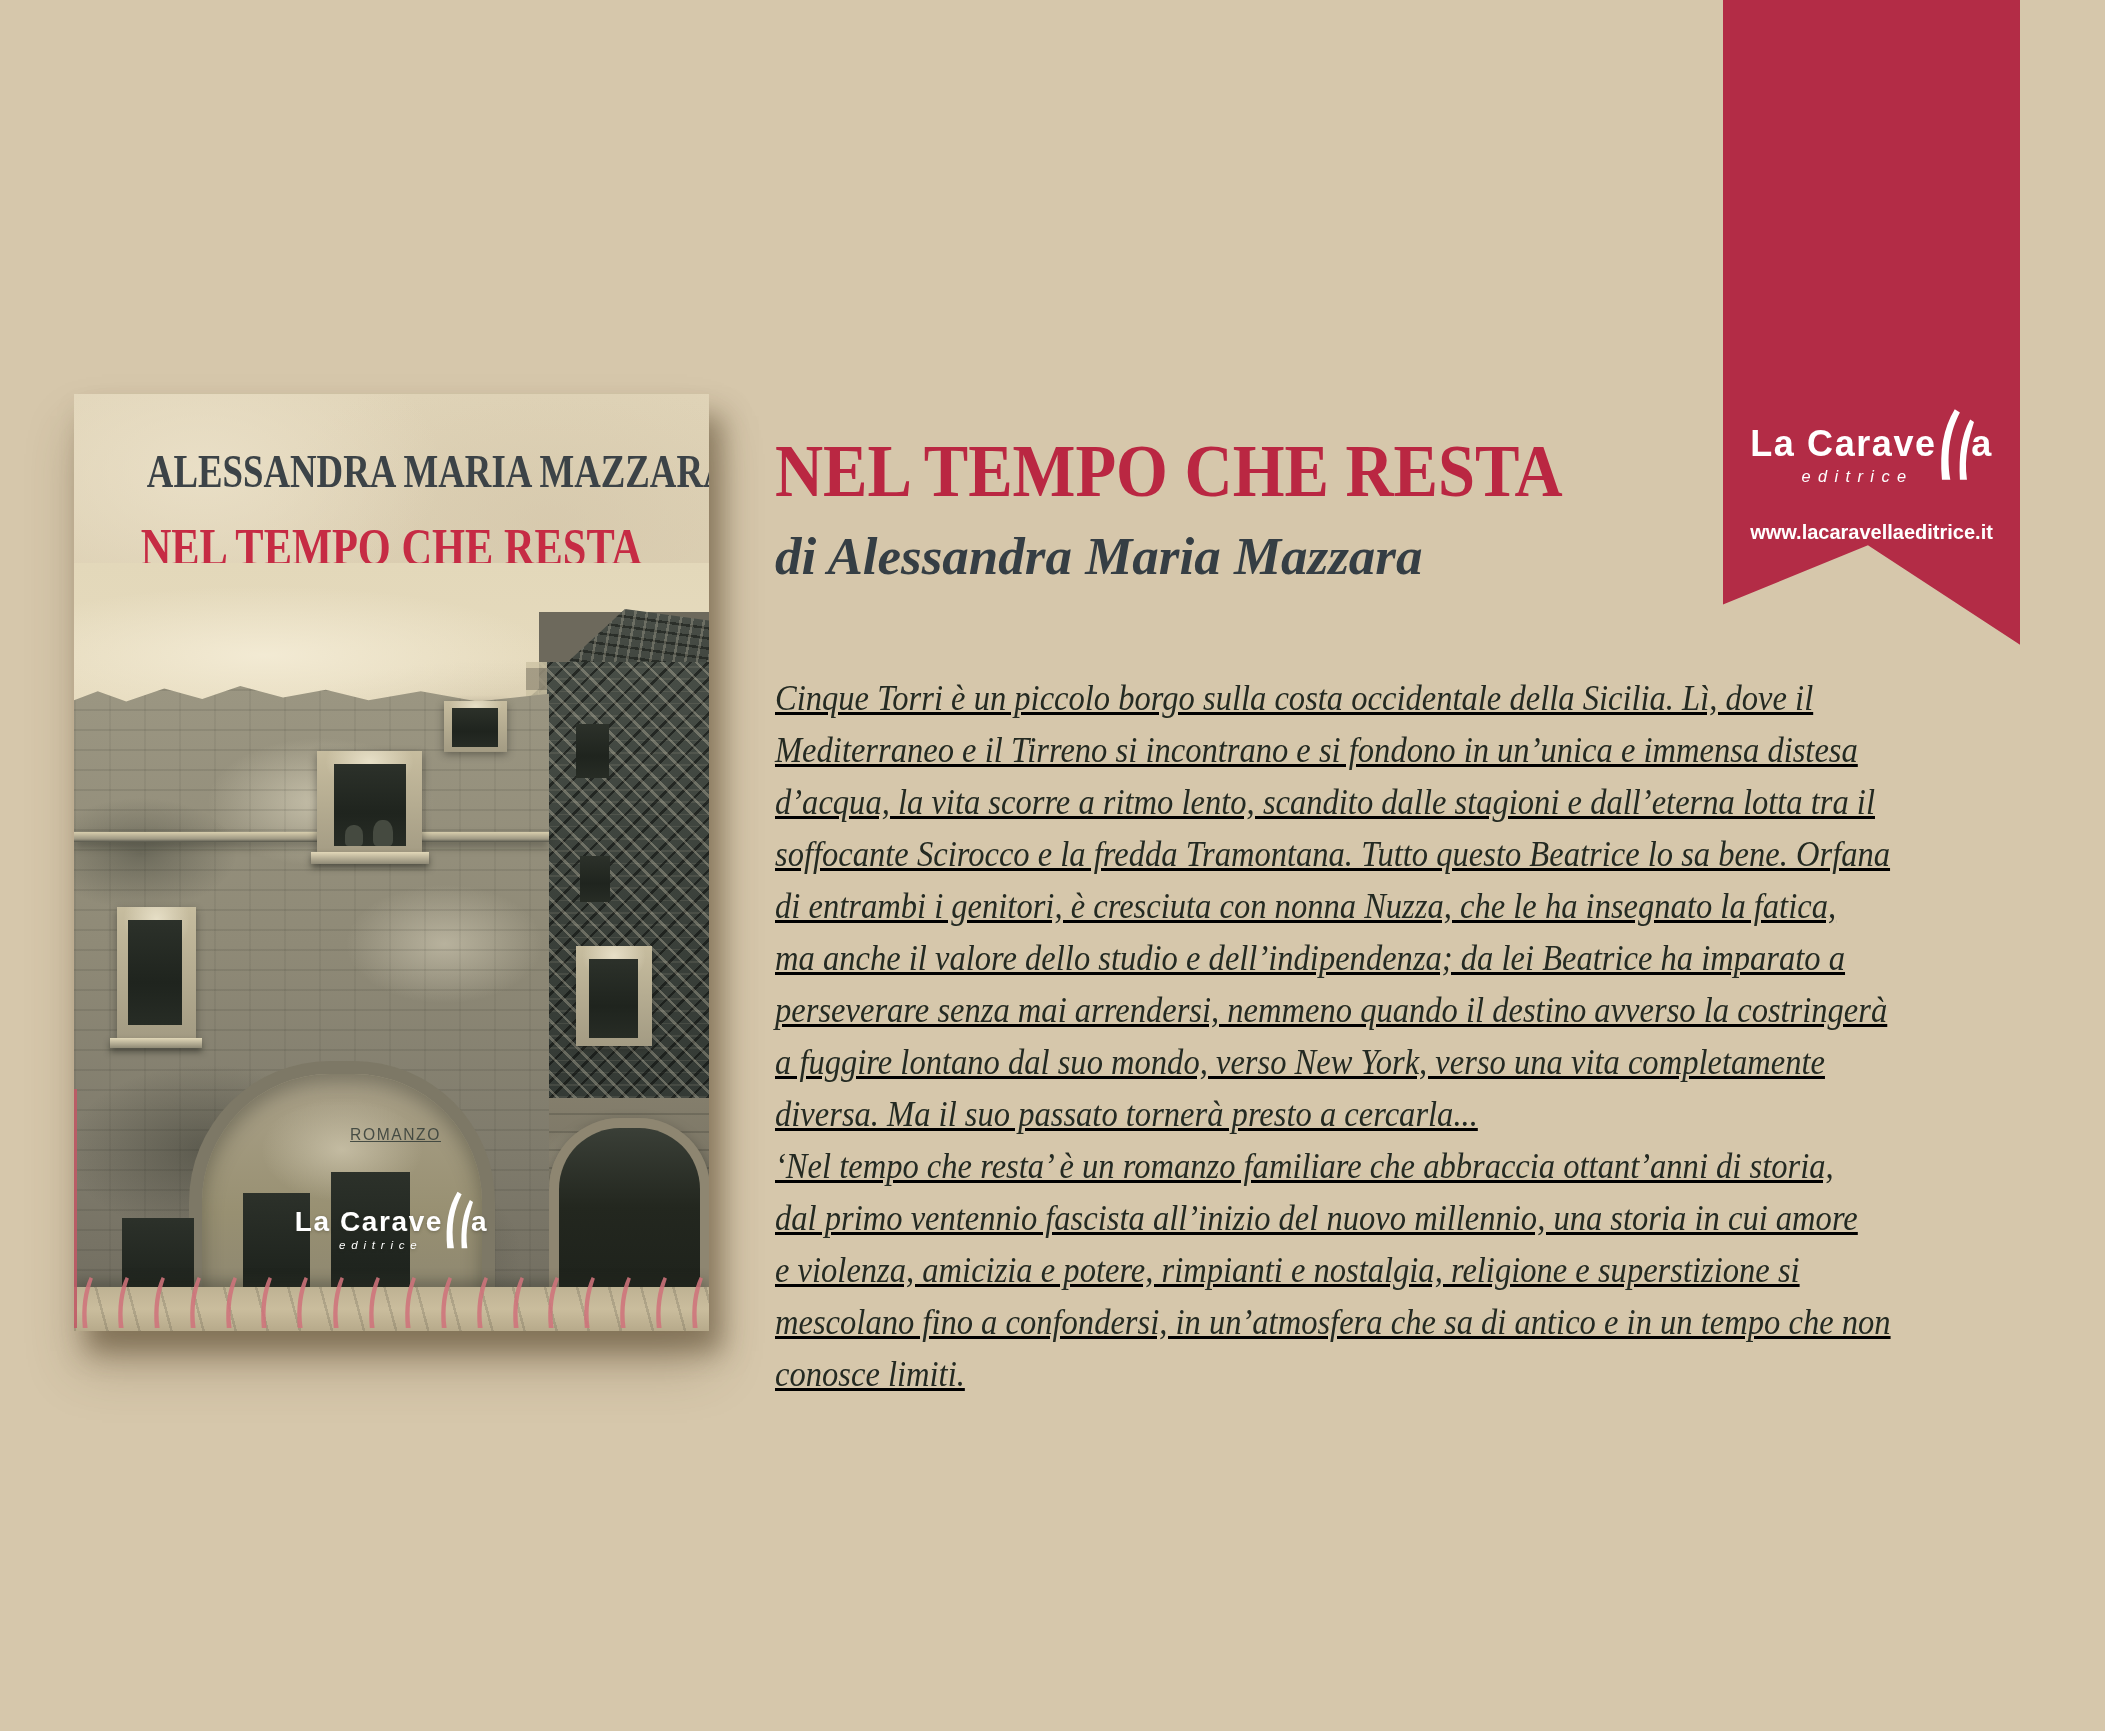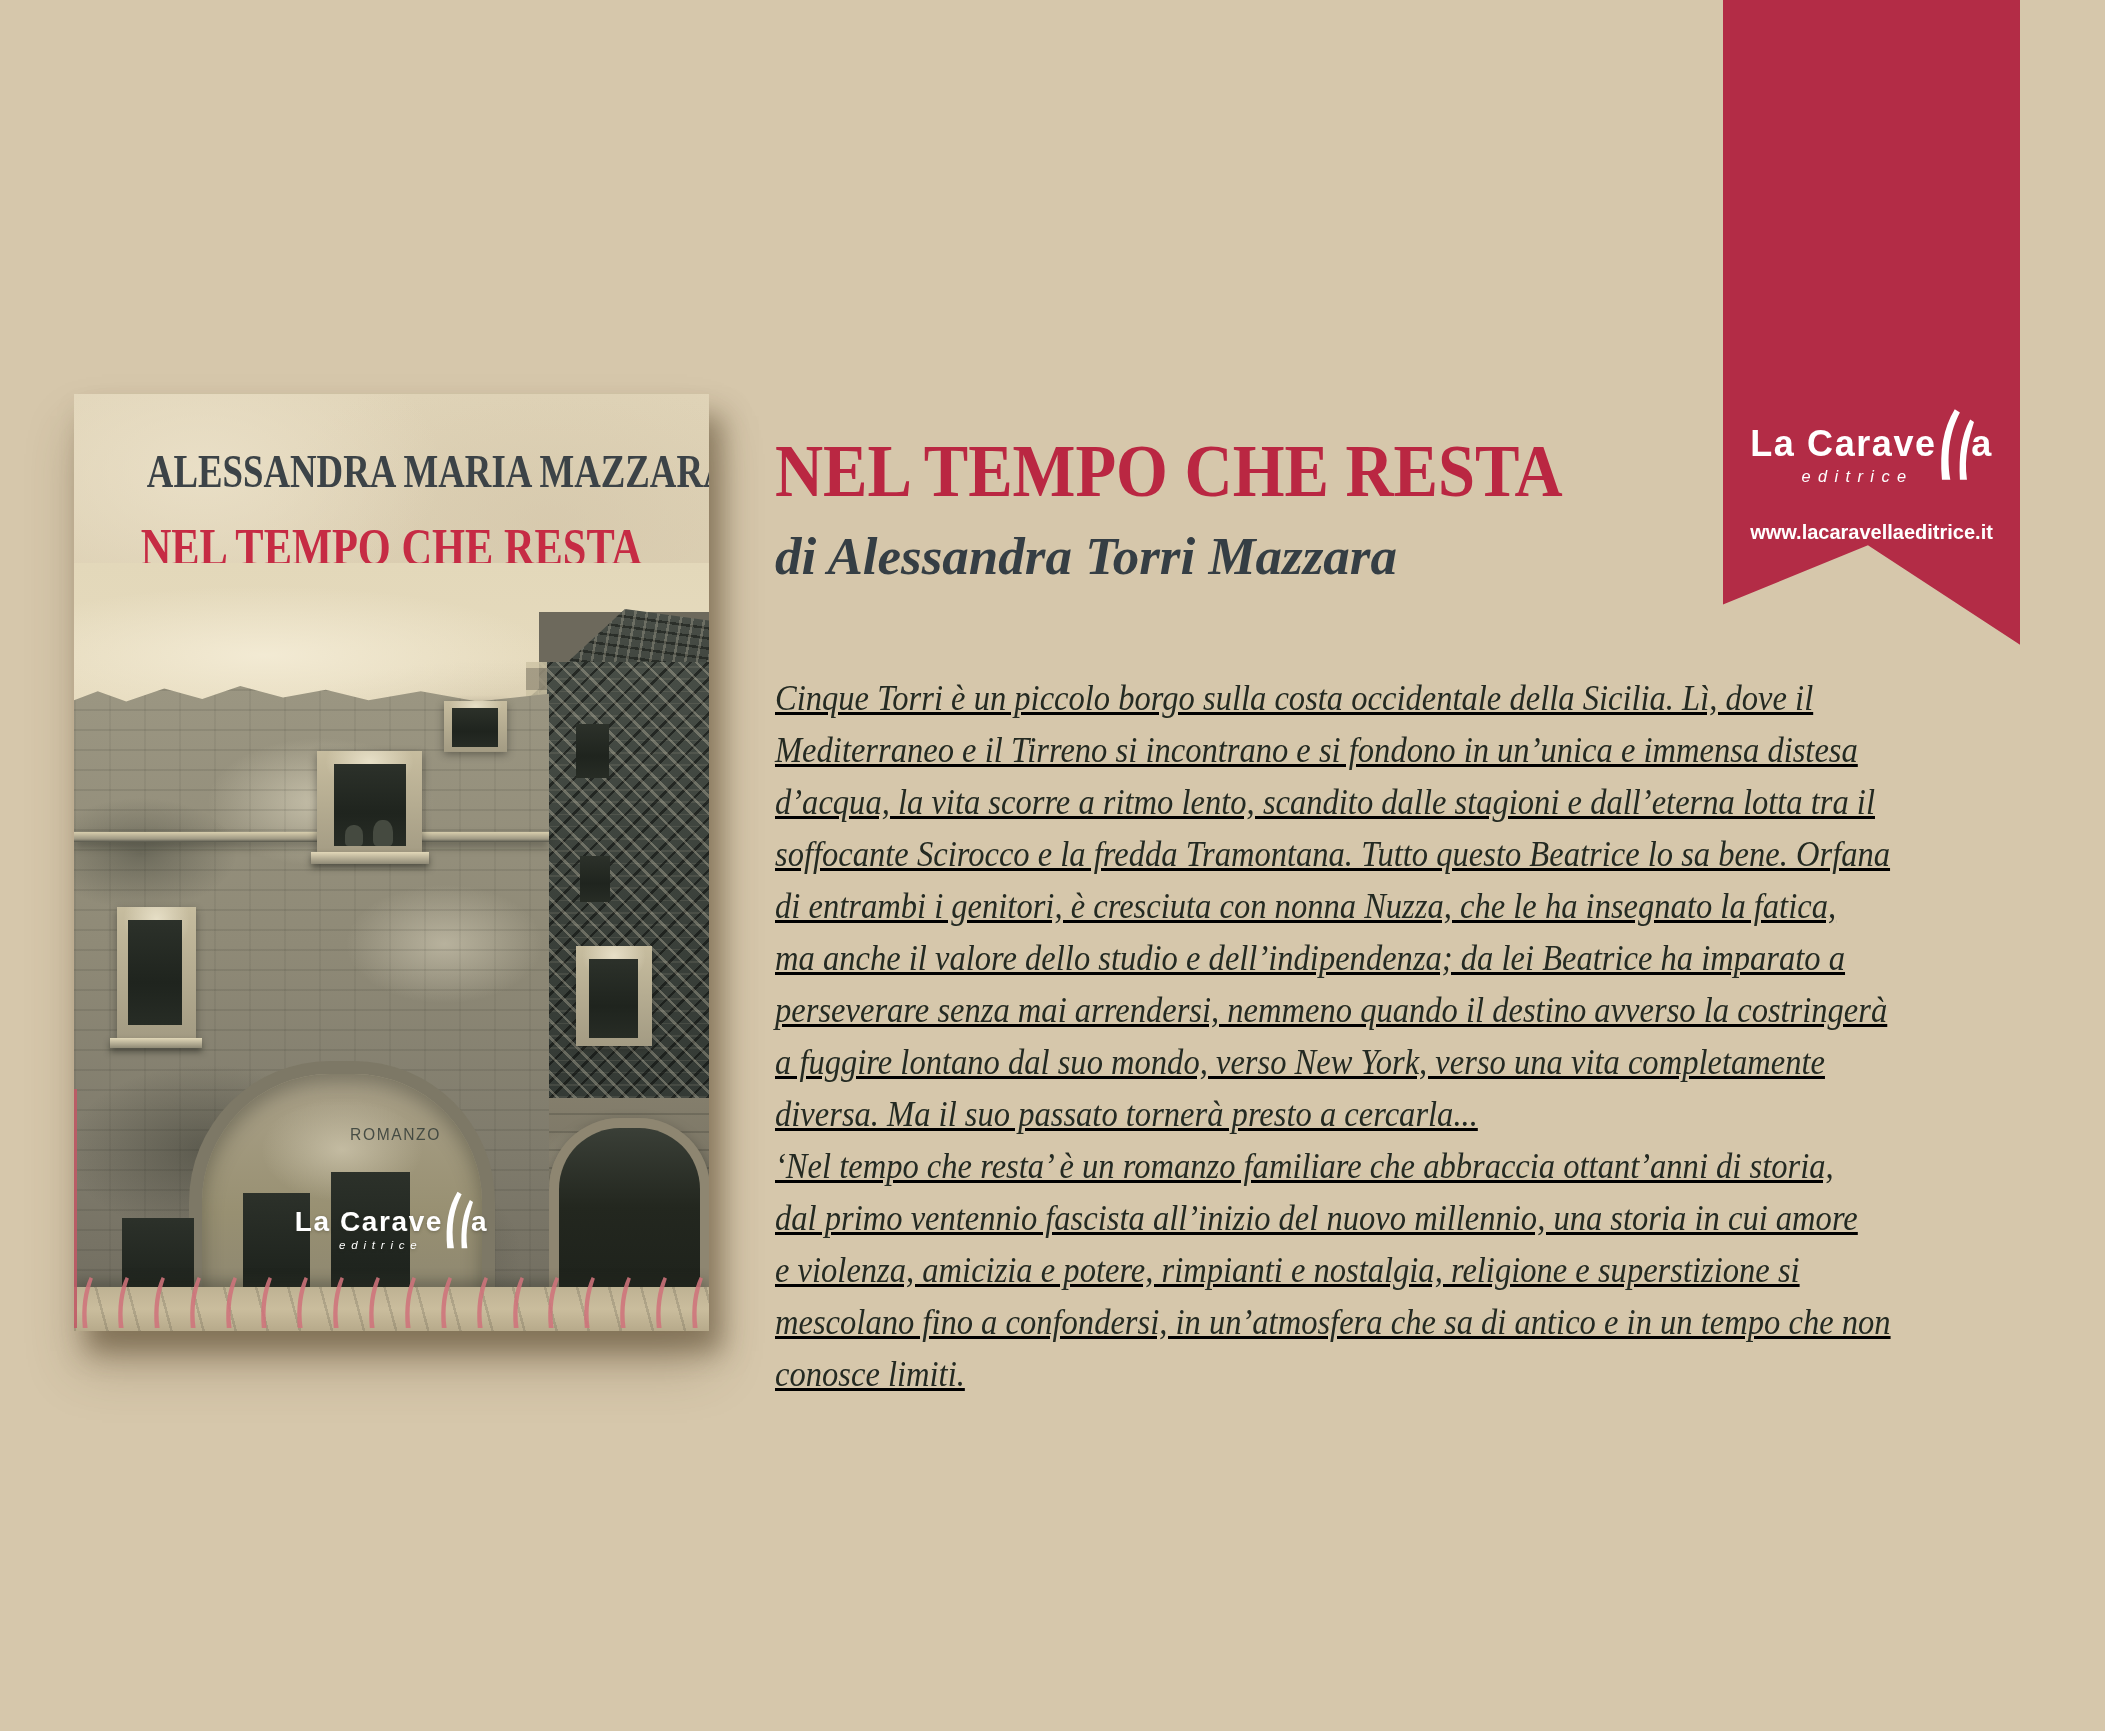--- a/index.html
+++ b/index.html
@@ -115,21 +115,21 @@
     position:absolute;left:475px;top:555px;width:141px;bottom:5px;
     border-radius:71px 71px 0 0;
     background:linear-gradient(180deg,#3a3f37 0%,#23271f 40%,#1c201a 100%);
     border:10px solid #8e8671;border-bottom:none;
     box-shadow:0 6.6px 13px rgba(20,22,18,.5);
   }
   .redline{position:absolute;left:0;top:526px;width:3.3px;height:239px;background:#c05a66;opacity:.9;}
   .romanzo{
     position:absolute;left:268px;top:563px;width:107px;text-align:center;
     font-family:"Liberation Sans",sans-serif;font-size:15.6px;letter-spacing:1.6px;
-    color:#3a423c;opacity:.9;
+    color:#3a423c;opacity:.9;text-decoration:underline;
   }
   .sailstrip{
     position:absolute;left:5px;right:5px;bottom:3.3px;height:53px;
     display:flex;justify-content:space-between;align-items:flex-end;
   }
   .sailstrip svg{display:block;}
   
   .c-logo{
     position:absolute;left:0;top:625px;width:635px;text-align:center;color:#fff;
     font-family:"Liberation Sans",sans-serif;
@@ -317,21 +317,21 @@
         <span>
           <svg width="15" height="51" viewBox="0 0 28 96">
             <path d="M20,0 C8,26 4,56 7,96 L16,96 C11,58 17,30 26,3 Z" fill="#cf737b" opacity="0.88"></path>
           </svg>
         </span>
       </div>
   </div>
 </div>
 
 <div class="headline"><span>NEL TEMPO CHE RESTA</span></div>
-<div class="byline">di Alessandra Torri Mazzara</div>
+<div class="byline">di Alessandra Maria Mazzara</div>
 
 <div class="desc">
   <div class="dline">Cinque Torri è un piccolo borgo sulla costa occidentale della Sicilia. Lì, dove il</div>
   <div class="dline">Mediterraneo e il Tirreno si incontrano e si fondono in un’unica e immensa distesa</div>
   <div class="dline">d’acqua, la vita scorre a ritmo lento, scandito dalle stagioni e dall’eterna lotta tra il</div>
   <div class="dline">soffocante Scirocco e la fredda Tramontana. Tutto questo Beatrice lo sa bene. Orfana</div>
   <div class="dline">di entrambi i genitori, è cresciuta con nonna Nuzza, che le ha insegnato la fatica,</div>
   <div class="dline">ma anche il valore dello studio e dell’indipendenza; da lei Beatrice ha imparato a</div>
   <div class="dline">perseverare senza mai arrendersi, nemmeno quando il destino avverso la costringerà</div>
   <div class="dline">a fuggire lontano dal suo mondo, verso New York, verso una vita completamente</div>

